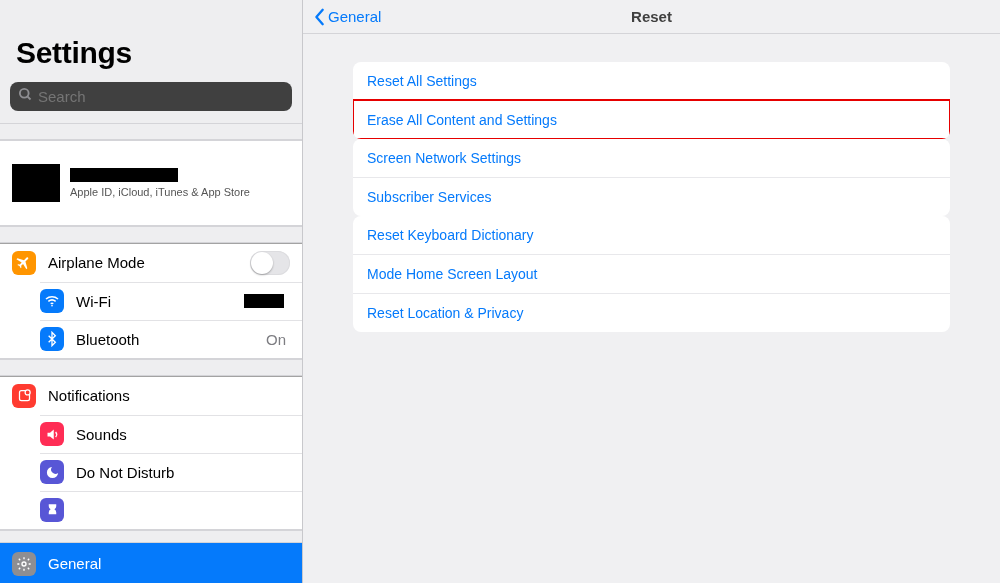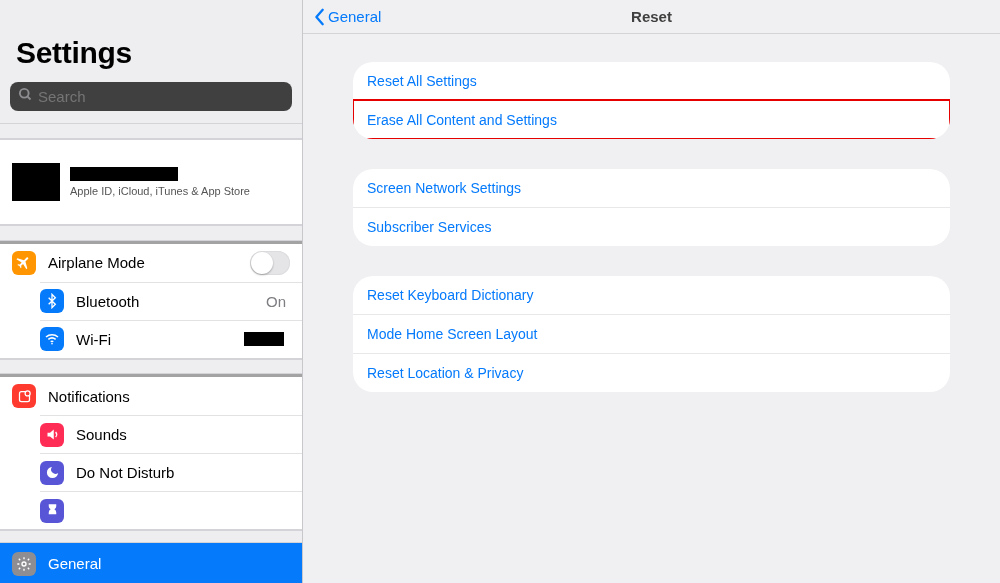--- a/index.html
+++ b/index.html
@@ -11,42 +11,42 @@
   .search-bar { display: flex; align-items: center; background: #404040; border-radius: 8px; padding: 5px 8px; }
   .search-bar .sicon { color: #8e8e92; margin-right: 5px; }
   .search-bar input { border: none; outline: none; background: transparent; font-size: 15px; color: #8e8e92; width: 100%; }
   .spacer-block { height: 28px; background: #eeeef0; border-top: 1px solid #d4d4d8; border-bottom: 1px solid #d4d4d8; }
   .spacer-block.tight { height: 22px; }
   .account-row { background: #fff; display: flex; align-items: center; padding: 23px 12px; border-top: 1px solid #d4d4d8; border-bottom: 1px solid #d4d4d8; }
   .account-avatar { width: 48px; height: 38px; background: #000; margin-right: 10px; }
   .account-text { display:flex; flex-direction:column; }
   .account-name { width:108px; height:14px; background:#000; margin-bottom:4px; }
   .account-sub { font-size: 11px; color: #555; }
-  .list { background:#fff; border-top:3px solid #a3a3a3; border-bottom:1px solid #d4d4d8; }
+  .list { background:#fff; border-top:1px solid #a3a3a3; border-bottom:1px solid #d4d4d8; }
   .list-row { display:flex; align-items:center; padding: 8px 12px; height:38px; position:relative; }
   .list-row + .list-row { border-top: 1px solid #e2e2e5; margin-left:40px; padding-left:0; }
   .list-row + .list-row::before { content:""; position:absolute; left:-40px; top:-1px; width:40px; height:1px; background:#fff; }
   .licon { width:24px; height:24px; border-radius:6px; display:flex; align-items:center; justify-content:center; margin-right:12px; color:#fff; }
   .licon svg { display:block; }
   .lbl { font-size:15px; color:#000; flex:1; }
   .rv { font-size:15px; color:#7d7d82; margin-right:4px; }
   .toggle { width:40px; height:24px; background:#e5e5e8; border-radius:12px; position:relative; box-shadow:inset 0 0 0 1px #dcdcdf; }
   .toggle::after { content:""; position:absolute; top:1px; left:1px; width:22px; height:22px; background:#fff; border-radius:50%; box-shadow:0 1px 2px rgba(0,0,0,0.3); }
   .selected-row { background:#057afb; display:flex; align-items:center; padding:8px 12px; height:40px; border-top:1px solid #057afb; }
   .selected-row .lbl { color:#fff; }
   .selected-row .licon { background:#8e8e92; }
   .redact { background:#000; width:40px; height:14px; margin-right:6px;}
   
   .main { flex:1; display:flex; flex-direction:column; }
   .navbar { height:34px; display:flex; align-items:center; border-bottom:1px solid #d4d4d8; padding: 0 10px; position:relative; }
   .back { display:flex; align-items:center; color:#057afb; font-size:15px; cursor:pointer; }
   .back svg { margin-right:1px; }
   .nav-title { position:absolute; left:50%; transform:translateX(-50%); font-size:15px; font-weight:600; color:#404040; }
   .content { flex:1; padding: 28px 50px; background:#f0f0f2; }
-  .group { background:#fff; border-radius:20px; margin-bottom:30px; overflow:hidden; }
+  .group { background:#fff; border-radius:8px; overflow:hidden; }
   .cell { padding:11px 14px; font-size:14px; color:#057afb; cursor:pointer; }
   .cell + .cell { border-top:1px solid #e8e8eb; }
   .highlight { outline:2px solid #e60000; outline-offset:-1px; }
 </style>
 </head>
 <body>
 
 <div class="sidebar">
   <div class="sidebar-header">
     <div class="sidebar-title">Settings</div>
@@ -79,38 +79,38 @@
       <div class="licon" style="background:#ff9500;">
         <svg width="16" height="16" viewBox="0 0 24 24" fill="#fff">
             <path d="M21 14l-9-5V3.5a1.5 1.5 0 00-3 0V9l-9 5v2l9-2v4l-2 1.5V21l3.5-1 3.5 1v-1.5L12 18v-4l9 2v-2z" transform="rotate(45 12 12)"></path>
           </svg>
       </div>
       <div class="lbl">Airplane Mode</div>
       <div class="toggle"></div>
     </div>
     <div class="list-row">
       <div class="licon" style="background:#057afb;">
-        <svg width="16" height="16" viewBox="0 0 24 24" fill="none" stroke="#fff" stroke-width="2">
-            <path d="M7 7l10 10-5 5V2l5 5L7 17"></path>
-          </svg>
-      </div>
-      <div class="lbl">Bluetooth</div>
-      <div class="rv">On</div>
-    </div>
-    <div class="list-row">
-      <div class="licon" style="background:#057afb;">
         <svg width="16" height="16" viewBox="0 0 24 24" fill="none" stroke="#fff" stroke-width="2.4">
             <path d="M3 9a14 14 0 0118 0"></path>
             <path d="M6.5 12.5a9 9 0 0111 0"></path>
             <path d="M10 16a4 4 0 014 0"></path>
             <circle cx="12" cy="19" r="1.2" fill="#fff" stroke="none"></circle>
           </svg>
       </div>
       <div class="lbl">Wi-Fi</div>
       <div class="redact"></div>
+    </div>
+    <div class="list-row">
+      <div class="licon" style="background:#057afb;">
+        <svg width="16" height="16" viewBox="0 0 24 24" fill="none" stroke="#fff" stroke-width="2">
+            <path d="M7 7l10 10-5 5V2l5 5L7 17"></path>
+          </svg>
+      </div>
+      <div class="lbl">Bluetooth</div>
+      <div class="rv">On</div>
     </div>
   </div>
 
   <div class="spacer-block"></div>
 
   <div class="list">
     <div class="list-row">
       <div class="licon" style="background:#ff3b30;">
         <svg width="15" height="15" viewBox="0 0 24 24" fill="none" stroke="#fff" stroke-width="2">
             <rect x="4" y="4" width="16" height="16" rx="3"></rect>

